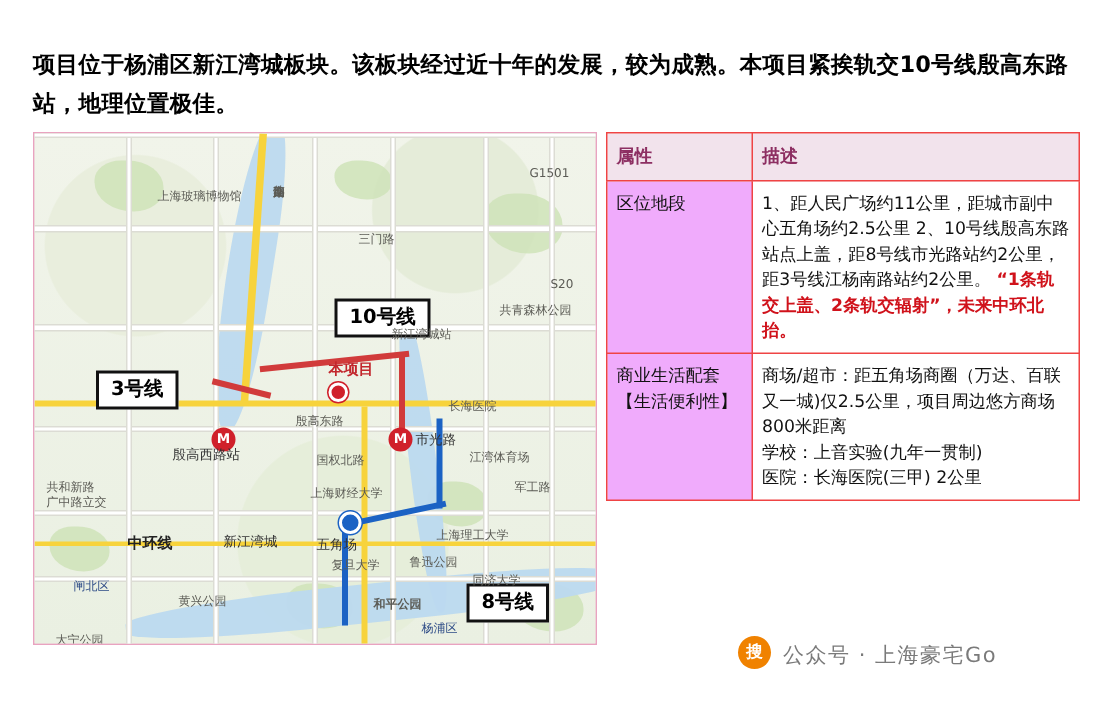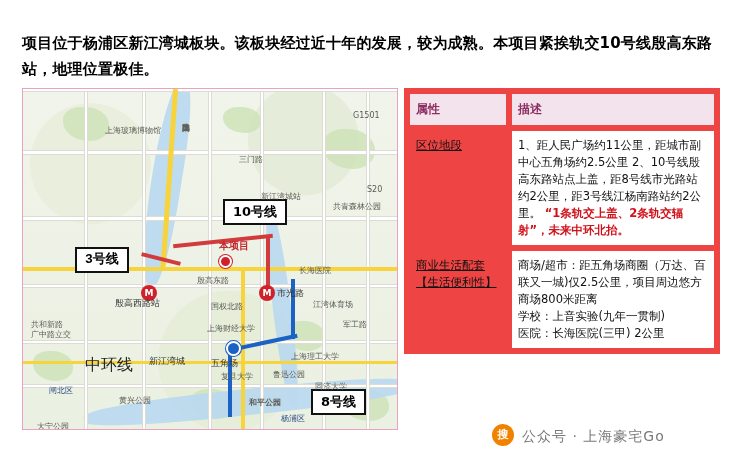--- a/index.html
+++ b/index.html
@@ -128,47 +128,47 @@
   }
   .map-label {
     position: absolute;
     font-size: 8px;
     color: #5b5b55;
     white-space: nowrap;
   }
   .map-label.blue { color: #2c4a86; }
   .map-label.dark { color: #333; font-size: 9px; }
   .map-label.red  { color: #c2272d; font-weight: bold; font-size: 10px; }
-  .map-label.strong { color:#222; font-size: 16px; font-weight: normal; text-align: right; }
+  .map-label.strong { color:#222; font-size: 10px; font-weight: bold; text-align: right; }
   
   .table {
     position: absolute;
     left: 404px;
     top: 88px;
     width: 316px;
     border-collapse: collapse;
     font-size: 11.5px;
     color: #111;
   }
   .table td, .table th {
-    border: 6px solid #ef4444;
+    border: 1px solid #ef4444;
     vertical-align: top;
     padding: 6px 6px;
     line-height: 17px;
   }
   .table thead th {
     background: #f2e3ec;
     color: #8d2f62;
     font-weight: bold;
     font-size: 12px;
     text-align: left;
     padding: 7px 6px;
   }
   .col-attr { width: 84px; }
-  .cell-attr { background: #ef4444; text-decoration: underline; }
+  .cell-attr { background: #f0abfc; }
   .hl-red { color: #d0121b; font-weight: bold; }
   
   .wm-circle {
     position: absolute;
     left: 492px;
     top: 424px;
     width: 22px;
     height: 22px;
     border-radius: 50%;
     background: #f08200;
@@ -251,21 +251,21 @@
     <div class="line-8" style="left:268px; top:190px; width:4px; height:60px;"></div>
 
     <div class="station-dot" style="left:196px; top:166px;"></div>
     <div class="metro-badge" style="left:118px; top:196px;">M</div>
     <div class="metro-badge" style="left:236px; top:196px;">M</div>
     <div class="station-dot blue" style="left:203px; top:252px; width:11px; height:11px;"></div>
 
     <div class="map-label red" style="left:196px; top:150px;">本项目</div>
 
     <div class="callout" style="left:200px; top:110px;">10号线</div>
-    <div class="callout" style="left:52px;  top:158px;font-family:Liberation Mono, monospace;">3号线</div>
+    <div class="callout" style="left:41px;  top:158px;">3号线</div>
     <div class="callout" style="left:288px; top:300px;">8号线</div>
 
     <div class="map-label" style="left:156px; top:28px;  writing-mode: vertical-rl;">逸仙路高架</div>
     <div class="map-label dark" style="left:92px;  top:208px;">殷高西路站</div>
     <div class="map-label strong" style="left:62px;  top:266px;">中环线</div>
     <div class="map-label dark" style="left:126px; top:266px;">新江湾城</div>
     <div class="map-label dark" style="left:188px; top:268px;">五角场</div>
     <div class="map-label dark" style="left:254px; top:198px;">市光路</div>
     <div class="map-label" style="left:290px; top:210px;">江湾体育场</div>
     <div class="map-label" style="left:184px; top:234px;">上海财经大学</div>
@@ -278,21 +278,21 @@
     <div class="map-label" style="left:8px;   top:230px;">共和新路</div>
     <div class="map-label" style="left:8px;   top:240px;">广中路立交</div>
 
     <div class="map-label" style="left:82px;   top:36px;">上海玻璃博物馆</div>
     <div class="map-label" style="left:14px;  top:332px;">大宁公园</div>
     <div class="map-label" style="left:96px;  top:306px;">黄兴公园</div>
     <div class="map-label" style="left:226px; top:308px;font-weight:bold;">和平公园</div>
     <div class="map-label" style="left:250px; top:280px;">鲁迅公园</div>
     <div class="map-label" style="left:310px; top:112px;">共青森林公园</div>
     <div class="map-label" style="left:276px; top:176px;">长海医院</div>
-    <div class="map-label" style="left:238px; top:102px;">新江湾城站</div>
+    <div class="map-label" style="left:238px; top:128px;">新江湾城站</div>
     <div class="map-label" style="left:174px; top:186px;">殷高东路</div>
     <div class="map-label" style="left:188px; top:212px;">国权北路</div>
     <div class="map-label" style="left:216px; top:65px;">三门路</div>
     <div class="map-label" style="left:330px; top:22px;">G1501</div>
     <div class="map-label" style="left:344px; top:96px;">S20</div>
     <div class="map-label" style="left:320px; top:230px;">军工路</div>
   </div>
 
   <table class="table">
     <thead>

